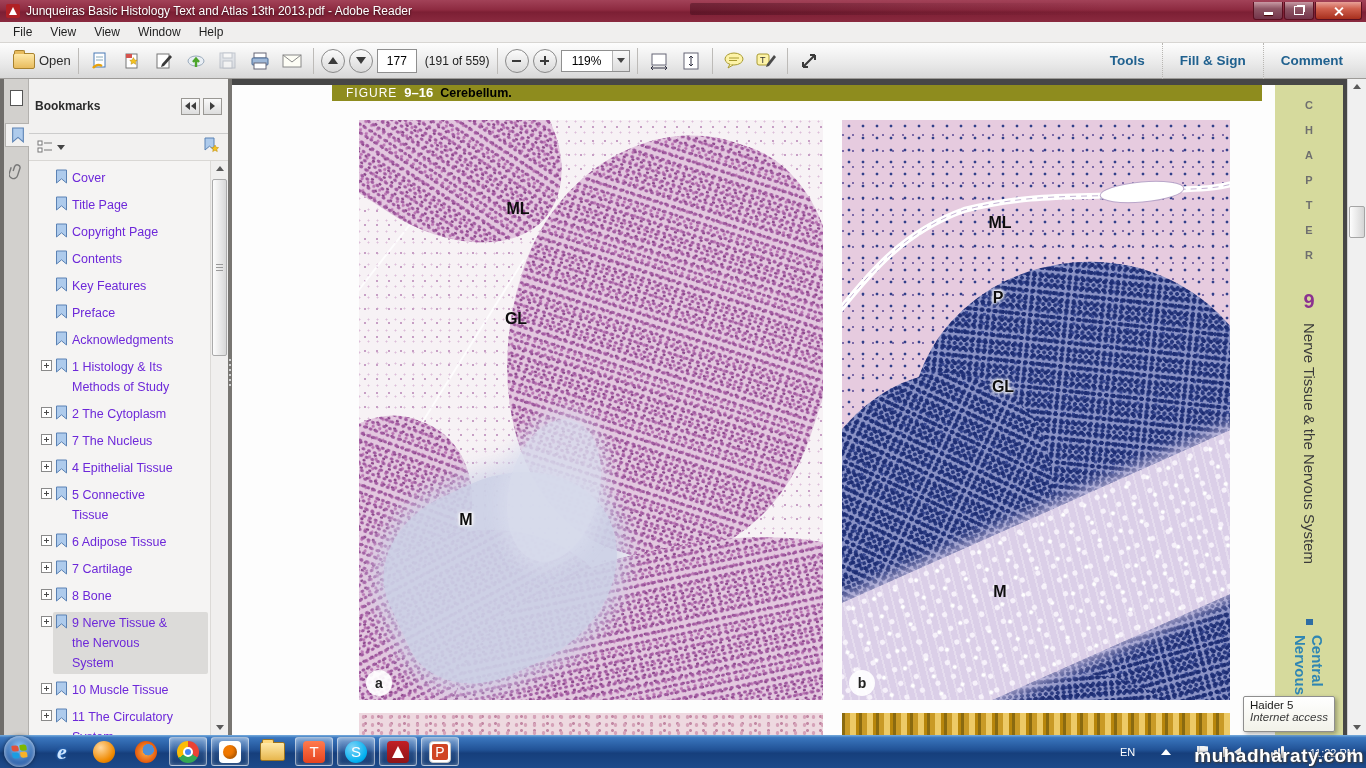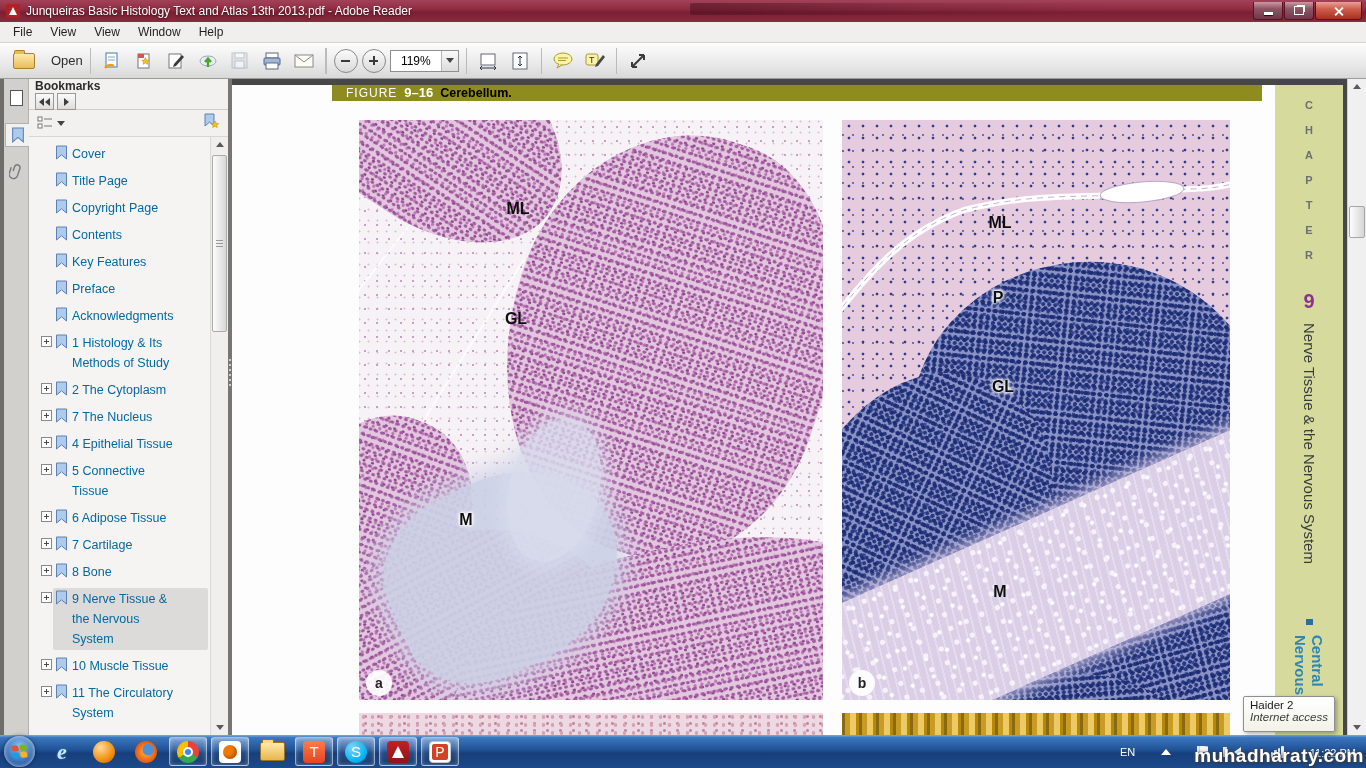--- a/index.html
+++ b/index.html
@@ -31,21 +31,21 @@
   .menubar{position:absolute;left:0;top:22px;width:1366px;height:21px;background:#f0efee;
     border-bottom:1px solid #d7d5d2;display:flex;align-items:center;padding-left:4px;box-sizing:border-box;}
   .menu-item{font-size:12px;color:#1f1f1f;padding:3px 9px;}
 
   
   .toolbar{position:absolute;left:0;top:43px;width:1366px;height:36px;
     background:linear-gradient(180deg,#fdfdfd,#e9e9e9 60%,#d8d8d8);border-bottom:1px solid #9d9b98;
     display:flex;align-items:center;box-sizing:border-box;padding:0 6px;}
   .tb-group{display:flex;align-items:center;gap:4px;padding:0 7px;height:28px;}
   .tb-sep{width:1px;height:26px;background:#bdbbb8;}
-  .tb-btn{height:26px;min-width:28px;display:flex;align-items:center;justify-content:center;border-radius:3px;gap:16px;}
+  .tb-btn{height:26px;min-width:28px;display:flex;align-items:center;justify-content:center;border-radius:3px;gap:4px;}
   .open-label{font-size:13px;color:#2c2c2c;}
   .folder{width:20px;height:14px;background:linear-gradient(180deg,#ffe9a8,#e8bc5e);border:1px solid #a8822f;border-radius:2px;position:relative;}
   .folder::before{content:"";position:absolute;left:0;top:-4px;width:9px;height:3px;background:#e8bc5e;border:1px solid #a8822f;border-bottom:none;border-radius:2px 2px 0 0;}
   .page-num-input{width:34px;height:20px;border:1px solid #8f8f8f;background:#fff;font-size:12px;text-align:center;font-family:"Liberation Sans",sans-serif;}
   .page-count{font-size:12px;color:#222;padding-left:4px;white-space:nowrap;}
   .zoom-box{display:flex;align-items:center;border:1px solid #8f8f8f;background:#fff;height:20px;}
   .zoom-value{font-size:12px;padding:0 8px;min-width:34px;text-align:center;}
   .zoom-drop{width:16px;height:20px;border-left:1px solid #b5b5b5;background:linear-gradient(180deg,#fafafa,#dcdcdc);display:flex;align-items:center;justify-content:center;}
   .tri-down{width:0;height:0;border-left:4px solid transparent;border-right:4px solid transparent;border-top:5px solid #444;}
   .tri-up-s{width:0;height:0;border-left:5px solid transparent;border-right:5px solid transparent;border-bottom:7px solid #3a3a3a;}
@@ -62,37 +62,37 @@
   
   .main{position:absolute;left:0;top:79px;width:1366px;height:656px;display:flex;}
   .navstrip{width:29px;background:#d2d0cd;border-left:4px solid #6f6d6a;border-right:1px solid #b3b1ae;
     display:flex;flex-direction:column;align-items:center;padding-top:8px;gap:14px;box-sizing:border-box;}
   .nav-ico{width:20px;height:22px;display:flex;align-items:center;justify-content:center;}
   .nav-ico.active{background:#f2f1f0;border:1px solid #b3b1ae;border-right:none;width:24px;margin-right:-2px;}
   .pages-ico{position:relative;width:11px;height:14px;border:1px solid #555;background:#fff;}
   .pages-ico::before{content:"";position:absolute;left:3px;top:-4px;width:11px;height:14px;border:1px solid #555;background:#fff;z-index:-1;}
 
   .bm-panel{width:199px;background:#f2f1f0;display:flex;flex-direction:column;box-sizing:border-box;}
-  .bm-header{height:30px;display:flex;justify-content:space-between;padding:0 6px;border-bottom:1px solid #ccc;flex-direction:column;}
+  .bm-header{height:30px;display:flex;align-items:center;justify-content:space-between;padding:12px 6px;border-bottom:1px solid #ccc;}
   .bm-title{font-size:12px;font-weight:bold;color:#2b2b2b;}
   .bm-hbtns{display:flex;gap:3px;}
   .sq-btn{width:17px;height:15px;border:1px solid #9a9894;background:linear-gradient(180deg,#fafafa,#ddd);display:flex;align-items:center;justify-content:center;gap:1px;}
   .tri-l{width:0;height:0;border-top:4px solid transparent;border-bottom:4px solid transparent;border-right:5px solid #3d3d3d;}
   .tri-r{width:0;height:0;border-top:4px solid transparent;border-bottom:4px solid transparent;border-left:5px solid #3d3d3d;}
   .bm-options{height:26px;display:flex;align-items:center;justify-content:space-between;padding:0 8px;border-bottom:1px solid #d9d7d4;}
   .opt-left{display:flex;align-items:center;gap:4px;}
   .bm-tree-wrap{flex:1;display:flex;overflow:hidden;}
   .bm-tree{flex:1;padding:6px 2px 6px 10px;overflow:hidden;background:#f5f4f3;}
   .bm-row{display:flex;align-items:flex-start;margin-bottom:5px;}
   .plus-slot{width:14px;flex:0 0 auto;display:flex;justify-content:center;padding-top:4px;}
   .plusbox{width:9px;height:9px;border:1px solid #8a8a8a;
     background:linear-gradient(#4a4a4a,#4a4a4a) center/5px 1px no-repeat,
                linear-gradient(#4a4a4a,#4a4a4a) center/1px 5px no-repeat,#fff;}
   .ribbon{flex:0 0 auto;margin:1px 4px 0 2px;}
-  .bm-label{font-size:12.5px;color:#0369a1;line-height:20px;white-space:pre-line;max-width:128px;}
+  .bm-label{font-size:12.5px;color:#6d28d9;line-height:20px;white-space:pre-line;max-width:128px;}
   .bm-row.sel .rowbg{background:#dcdbd9;}
   .rowbg{display:flex;align-items:flex-start;flex:1;border-radius:2px;padding:1px 2px 1px 0;}
   .bm-scroll{width:17px;background:#f0efee;border-left:1px solid #dcdad7;display:flex;flex-direction:column;align-items:center;}
   .scr-arrow{width:15px;height:15px;display:flex;align-items:center;justify-content:center;}
   .scr-tri-u{width:0;height:0;border-left:4px solid transparent;border-right:4px solid transparent;border-bottom:5px solid #5a5a5a;}
   .scr-tri-d{width:0;height:0;border-left:4px solid transparent;border-right:4px solid transparent;border-top:5px solid #5a5a5a;}
   .bm-thumb{width:13px;height:175px;margin-top:3px;background:linear-gradient(90deg,#fdfdfd,#d8d8d8);border:1px solid #aaa;border-radius:2px;position:relative;}
   .bm-thumb::after{content:"";position:absolute;left:3px;top:84px;width:7px;height:1px;background:#999;box-shadow:0 3px 0 #999,0 6px 0 #999;}
   .bm-spacer{flex:1;}
 
@@ -315,20 +315,30 @@
           </svg>
       </div>
       <div class="tb-btn">
         <svg width="22" height="18" viewBox="0 0 22 18">
             <rect x="2" y="3" width="18" height="12" fill="#fdfdf5" stroke="#888"></rect>
             <path d="M2 3 L11 10 L20 3" fill="none" stroke="#888"></path>
           </svg>
       </div>
     </div>
     <div class="tb-sep"></div>
+    <div class="tb-group">
+      <div class="circ-btn">
+          <span class="tri-up-s"></span>
+        </div>
+      <div class="circ-btn">
+          <span class="tri-down-s"></span>
+        </div>
+      <input class="page-num-input" value="177" style="">
+      <span class="page-count">(191 of 559)</span>
+    </div>
     <div class="tb-sep"></div>
     <div class="tb-group">
       <div class="circ-btn">
           <span class="minus-g"></span>
         </div>
       <div class="circ-btn">
           <span class="plus-g"></span>
         </div>
       <div class="zoom-box">
         <span class="zoom-value">119%</span>
@@ -370,20 +380,25 @@
           </svg>
       </div>
     </div>
     <div class="tb-sep"></div>
     <div class="tb-group">
       <div class="tb-btn">
         <svg width="20" height="20" viewBox="0 0 20 20">
             <path d="M4 16 L16 4 M16 4 h-5 M16 4 v5 M4 16 h5 M4 16 v-5" stroke="#3a3a3a" stroke-width="2" fill="none"></path>
           </svg>
       </div>
+    </div>
+    <div class="tb-right">
+      <span class="tb-tab">Tools</span>
+      <span class="tb-tab">Fill &amp; Sign</span>
+      <span class="tb-tab">Comment</span>
     </div>
   </div>
 
   <div class="main">
 
     <div class="navstrip">
       <div class="nav-ico">
           <span class="pages-ico"></span>
         </div>
       <div class="nav-ico active">
@@ -699,21 +714,21 @@
         </div>
       <div class="doc-thumb"></div>
       <div class="bm-spacer"></div>
       <div class="scr-arrow">
           <span class="scr-tri-d"></span>
         </div>
     </div>
   </div>
 
   <div class="net-tooltip">
-    <div class="tt-l1">Haider 2</div>
+    <div class="tt-l1">Haider 5</div>
     <div class="tt-l2">Internet access</div>
   </div>
 
   <div class="taskbar">
     <div class="start-orb">
       <span class="winflag">
           <span class="wf1"></span>
           <span class="wf2"></span>
           <span class="wf3"></span>
           <span class="wf4"></span>

